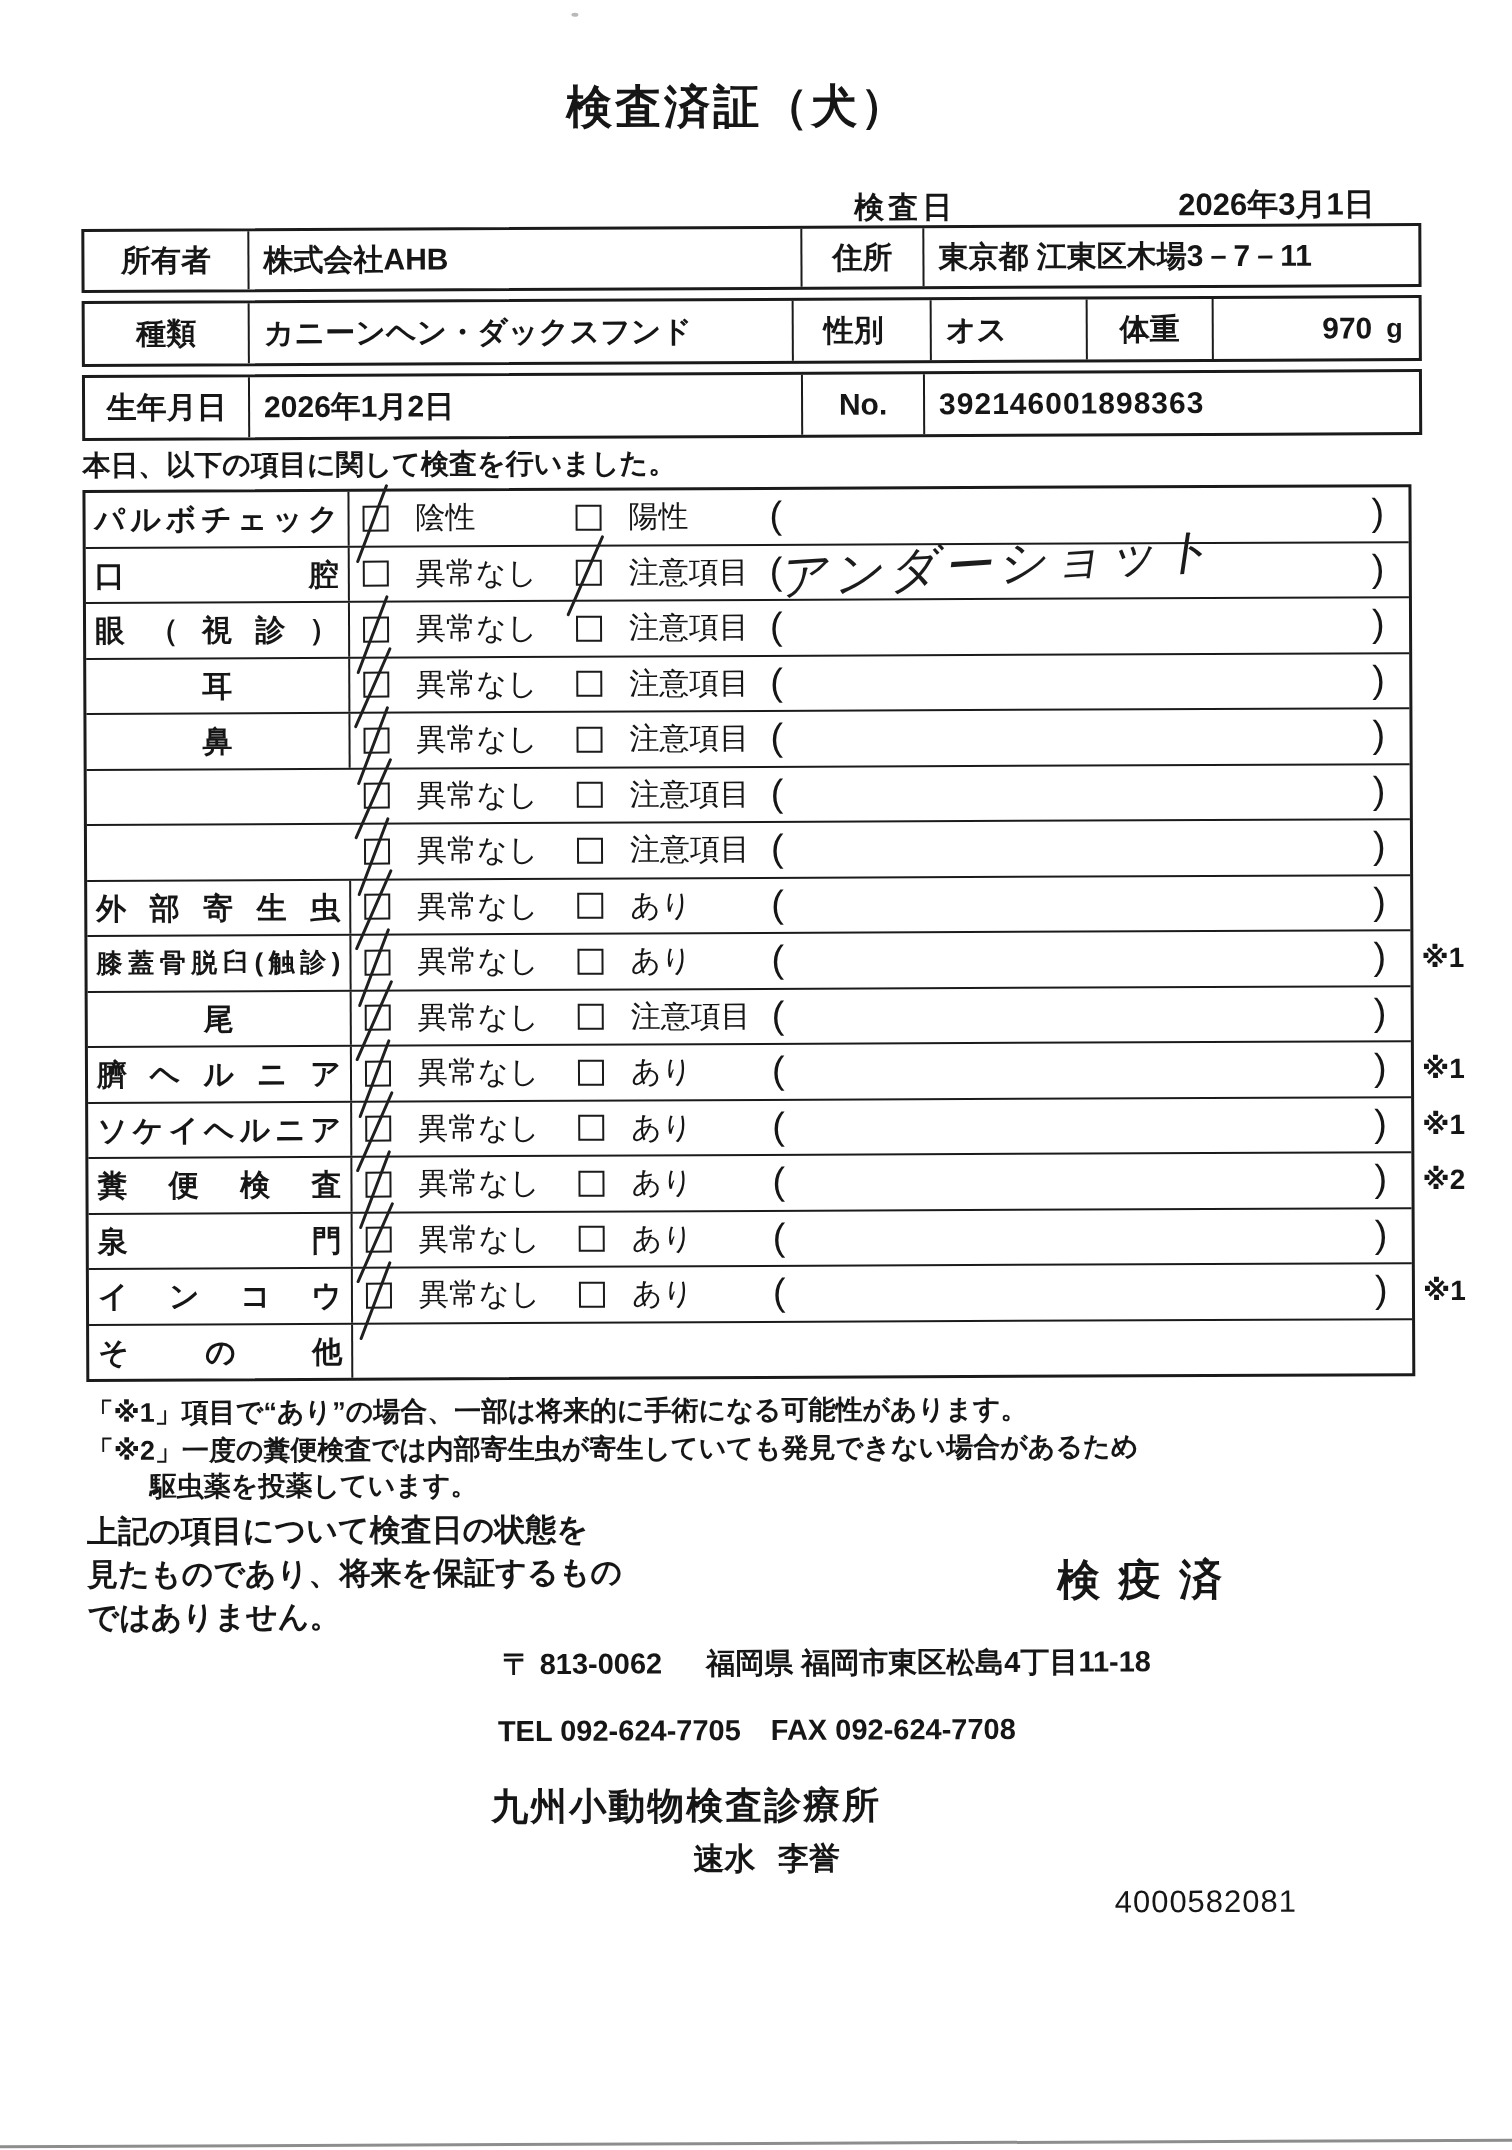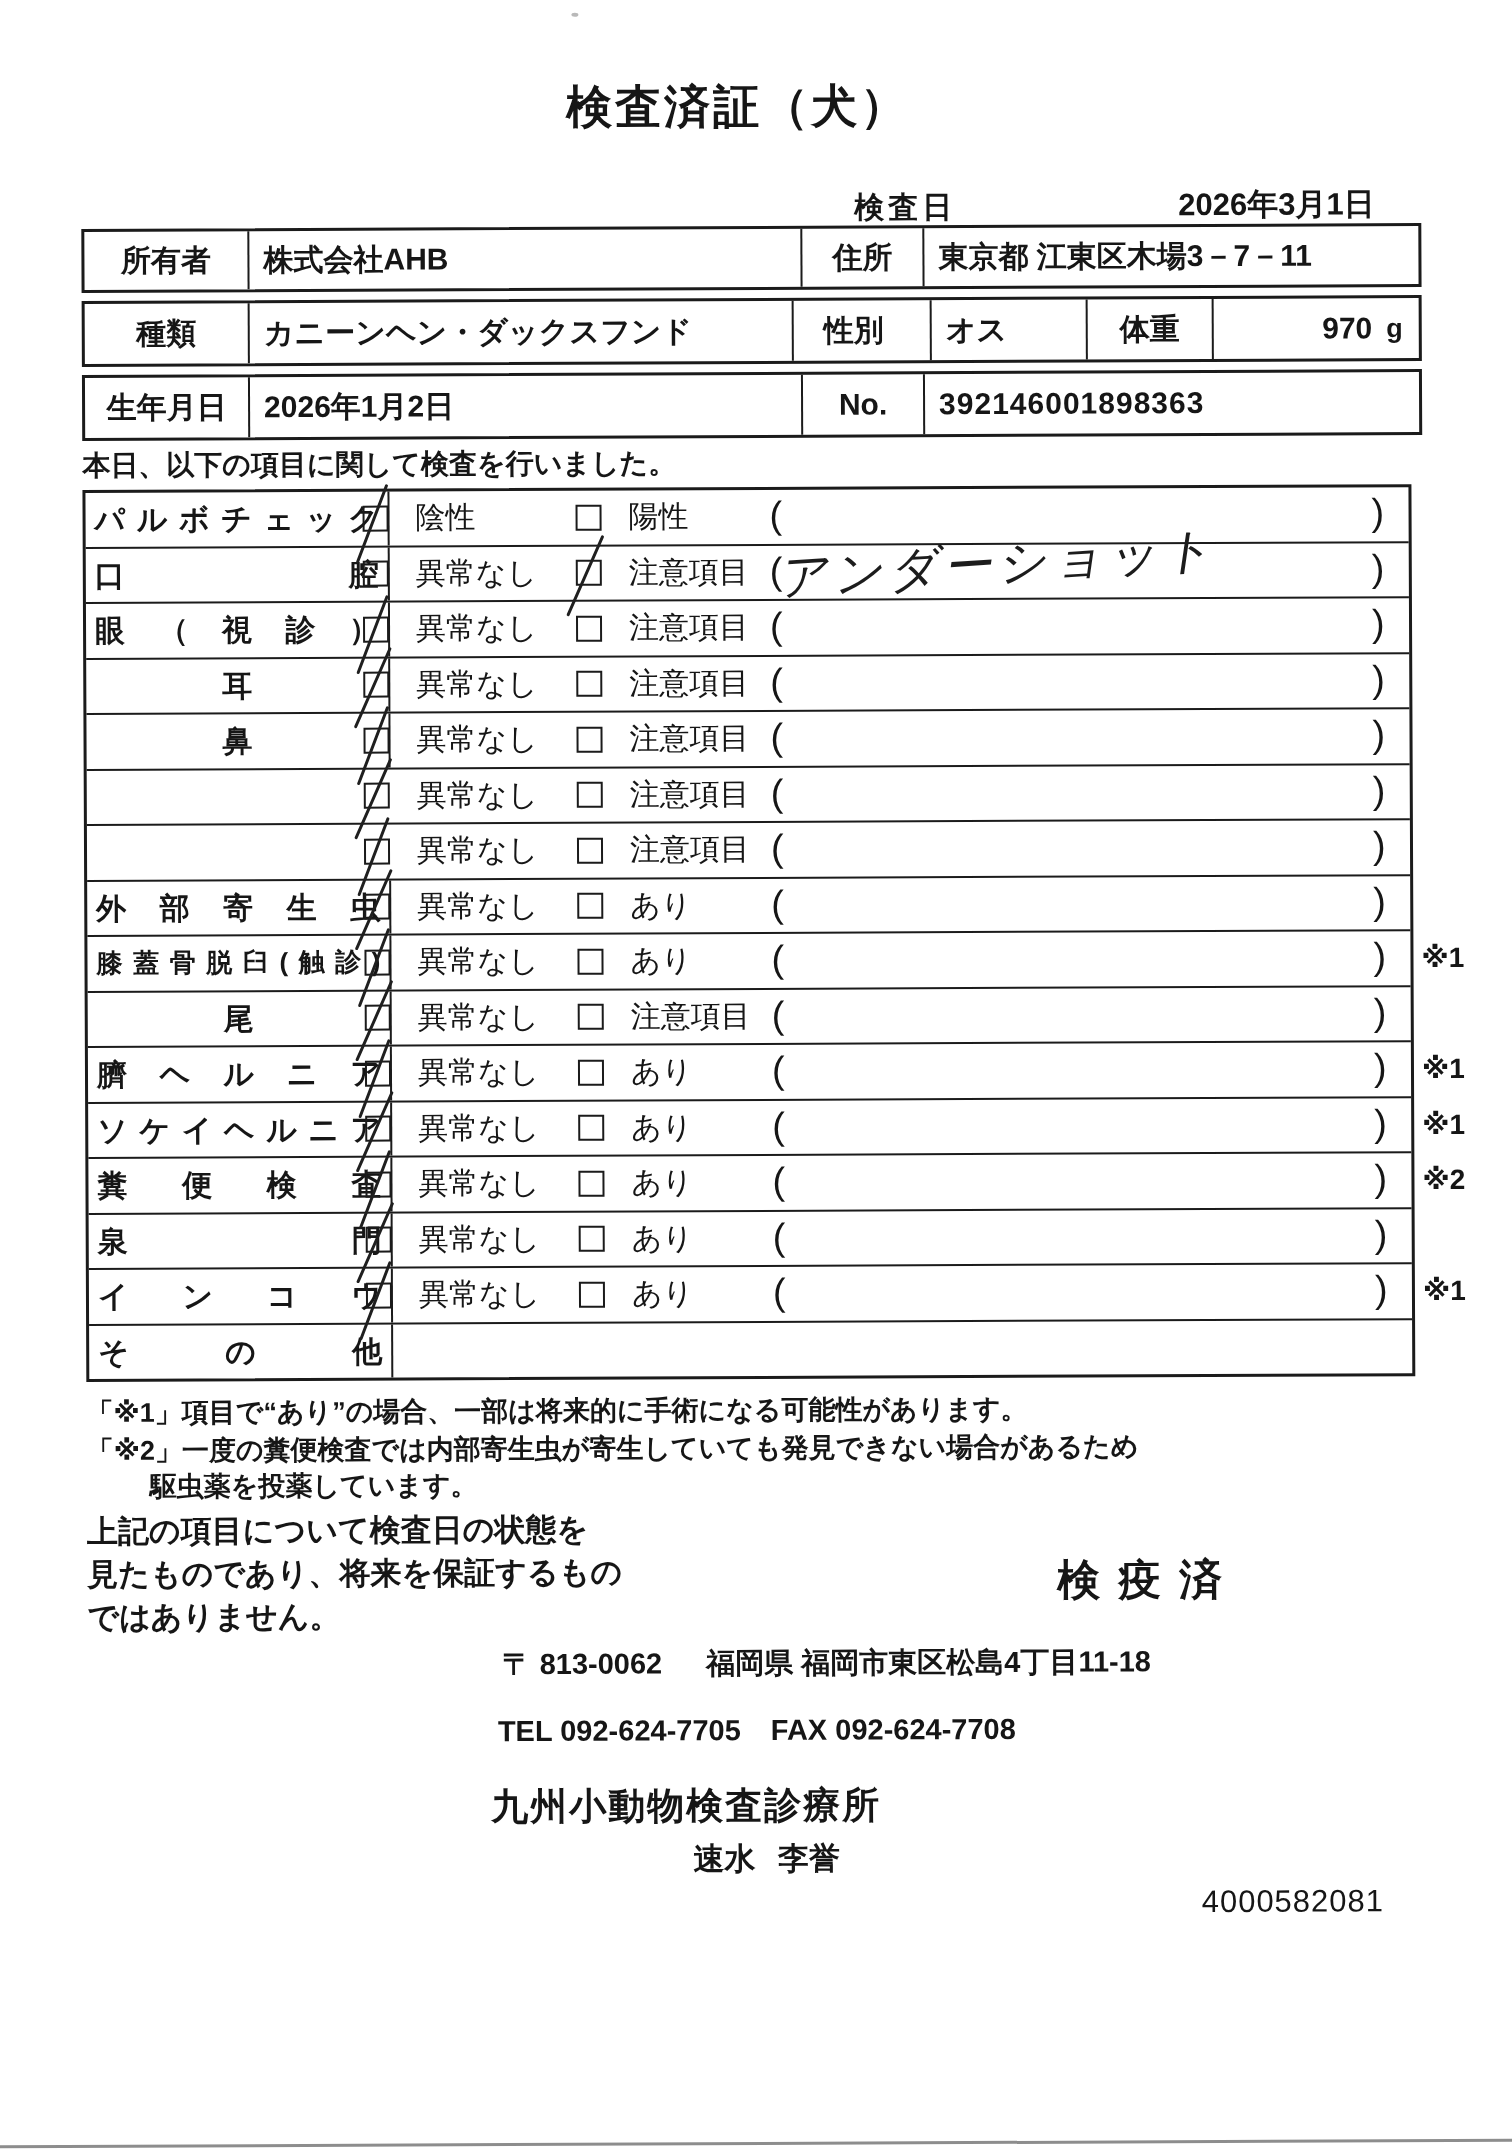--- a/index.html
+++ b/index.html
@@ -37,21 +37,21 @@
   .weight-unit{font-size:27px;margin-left:14px;font-weight:600;}
   .no-cell{font-size:29px;font-weight:600;justify-content:center;}
   .num-val{letter-spacing:1px;}
 
   .intro{left:85px;top:444px;font-size:28px;font-weight:600;}
 
   
   .etable{left:85px;top:487px;width:1323px;border:3px solid #1b1b1b;background:#fff;}
   .row{position:relative;height:53.5px;}
   .row + .row{border-top:2.5px solid #1b1b1b;}
-  .lbl{position:absolute;left:0;top:0;height:100%;width:304px;border-right:2.5px solid #1b1b1b;
+  .lbl{position:absolute;left:0;top:0;height:100%;width:264px;border-right:2.5px solid #1b1b1b;
        font-size:30px;font-weight:600;line-height:53.5px;padding:0 9px;box-sizing:border-box;
        white-space:nowrap;}
   .lbl.j{text-align:justify;text-align-last:justify;text-justify:inter-character;}
   .lbl.c{text-align:center;}
   .lbl.tight{font-size:26px;letter-spacing:0;text-align:justify;text-align-last:justify;}
   .opt{position:absolute;top:0;height:100%;display:flex;align-items:center;}
   .opt1{left:277px;}
   .opt2{left:490px;}
   .cb{position:relative;width:22px;height:22px;border:2.5px solid #1b1b1b;margin-right:9px;
       flex:0 0 auto;background:transparent;}
@@ -73,21 +73,21 @@
   .disc1{left:85px;top:1508px;font-size:31px;font-weight:700;}
   .disc2{left:85px;top:1551px;font-size:31px;font-weight:700;}
   .disc3{left:85px;top:1594px;font-size:31px;font-weight:700;}
   .stamp{left:1055px;top:1553px;font-size:43px;font-weight:600;letter-spacing:18px;}
   .addr-line{left:500px;top:1644px;font-size:29px;font-weight:600;white-space:nowrap;}
   .addr-line .gap{display:inline-block;width:44px;}
   .tel-line{left:495px;top:1714px;font-size:29px;font-weight:600;white-space:nowrap;}
   .tel-line .gap{display:inline-block;width:30px;}
   .clinic-name{left:488px;top:1781px;font-size:37px;font-weight:600;letter-spacing:2px;}
   .vet-name{left:690px;top:1838px;font-size:31px;font-weight:600;word-spacing:14px;}
-  .serial{left:1198px;top:1886px;font-size:31px;font-weight:500;letter-spacing:1px;}
+  .serial{left:1111px;top:1886px;font-size:31px;font-weight:500;letter-spacing:1px;}
   .scan-edge{left:-6px;top:2142px;width:1530px;height:3px;background:#8d8d8d;}
   .speck{left:576px;top:12px;width:7px;height:4px;background:#b9b9b9;border-radius:50%;}
 </style>
 </head>
 <body>
 
 <div class="sheet">
 
   <div class="abs speck"></div>
 

